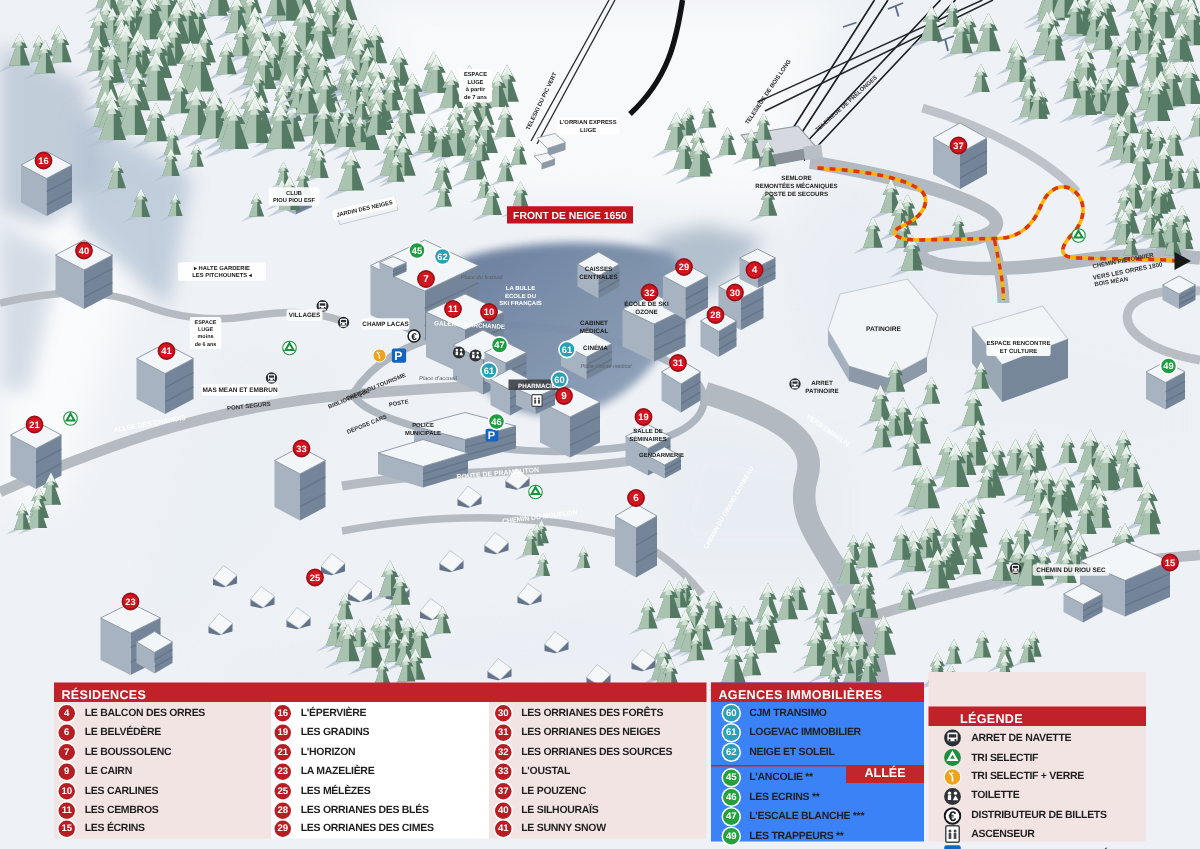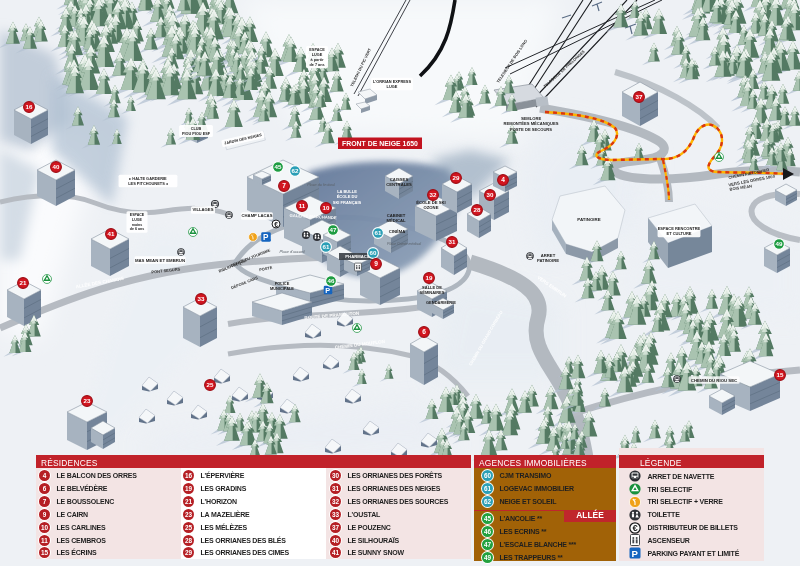--- a/index.html
+++ b/index.html
@@ -1374,21 +1374,21 @@
           <text x="779" y="246.2" font-size="6.2" font-weight="bold" fill="#fff" text-anchor="middle">49</text>
         </g>
         <g>
           <circle cx="780" cy="375" r="5.4" fill="#d2151f" stroke="#9d0d15" stroke-width="1.1"></circle>
           <text x="780" y="377.2" font-size="6.2" font-weight="bold" fill="#fff" text-anchor="middle">15</text>
         </g>
       </g>
 </svg>
 <style>
 .panel{position:absolute;font-family:"Liberation Sans",sans-serif;}
-.hdr{background:#c1222a;color:#fff;font-weight:normal;font-size:8.4px;padding:2.5px 0 0 5px;letter-spacing:0.2px;height:10px;}
+.hdr{background:#c1222a;color:#fff;font-weight:bold;font-size:8.4px;padding:2.5px 0 0 5px;letter-spacing:0.2px;height:10px;}
 .row{display:flex;align-items:center;height:12.85px;}
 .dot{display:inline-flex;align-items:center;justify-content:center;width:11px;height:11px;border-radius:50%;color:#fff;
  font-size:6.4px;font-weight:bold;flex:0 0 11px;box-shadow:0 0 0 1px #fff;}
 .txt{font-size:7px;letter-spacing:-0.2px;font-weight:bold;color:#1f1f1f;padding-left:6.5px;white-space:nowrap;}
 .col{position:absolute;top:0;padding-top:0.5px;}
 </style>
 
 <div class="panel" style="left:36px;top:455px;width:435px;height:105.5px;">
  <div class="hdr">RÉSIDENCES</div>
  <div style="position:absolute;left:0;top:12.5px;width:145px;height:91.5px;background:#f3e4e4;"></div>
@@ -1479,21 +1479,21 @@
           <span class="dot" style="background:#b51f24">40</span>
           <span class="txt">LE SILHOURAÏS</span>
         </div>
 <div class="row">
           <span class="dot" style="background:#b51f24">41</span>
           <span class="txt">LE SUNNY SNOW</span>
         </div>
 </div>
     </div>
 
-<div class="panel" style="left:474px;top:455px;width:142px;height:105.5px;background:#a16207;">
+<div class="panel" style="left:474px;top:455px;width:142px;height:105.5px;background:#3b82f6;">
  <div class="hdr">AGENCES IMMOBILIÈRES</div>
  <div style="padding:2px 0 0 8px;">
 <div class="row">
           <span class="dot" style="background:#2b9fb6">60</span>
           <span class="txt">CJM TRANSIMO</span>
         </div>
 <div class="row">
           <span class="dot" style="background:#2b9fb6">61</span>
           <span class="txt">LOGEVAC IMMOBILIER</span>
         </div>
@@ -1519,21 +1519,21 @@
           <span class="txt">L'ESCALE BLANCHE ***</span>
         </div>
 <div class="row">
           <span class="dot" style="background:#23a13f">49</span>
           <span class="txt">LES TRAPPEURS **</span>
         </div>
 </div>
     </div>
 
 <div class="panel" style="left:619px;top:448px;width:145px;height:112.5px;background:#f3e4e4;">
- <div class="hdr" style="margin-top:7px;padding-left:21px;">LÉGENDE</div>
+ <div class="hdr" style="margin-top:23px;padding-left:21px;">LÉGENDE</div>
  <div style="padding:2.5px 0 0 10px;">
 <div class="row" style="height:12.8px;">
           <svg width="12" height="12">
             <g transform="translate(6 6)">
               <circle r="5.6" fill="#2b2e33"></circle>
               <rect x="-3.4" y="-3.6" width="6.8" height="5.8" rx="1" fill="#fff"></rect>
               <rect x="-2.5" y="-2.5" width="5" height="2.2" fill="#2b2e33"></rect>
               <circle cx="-2" cy="1.4" r="0.8" fill="#2b2e33"></circle>
               <circle cx="2" cy="1.4" r="0.8" fill="#2b2e33"></circle>
             </g>

